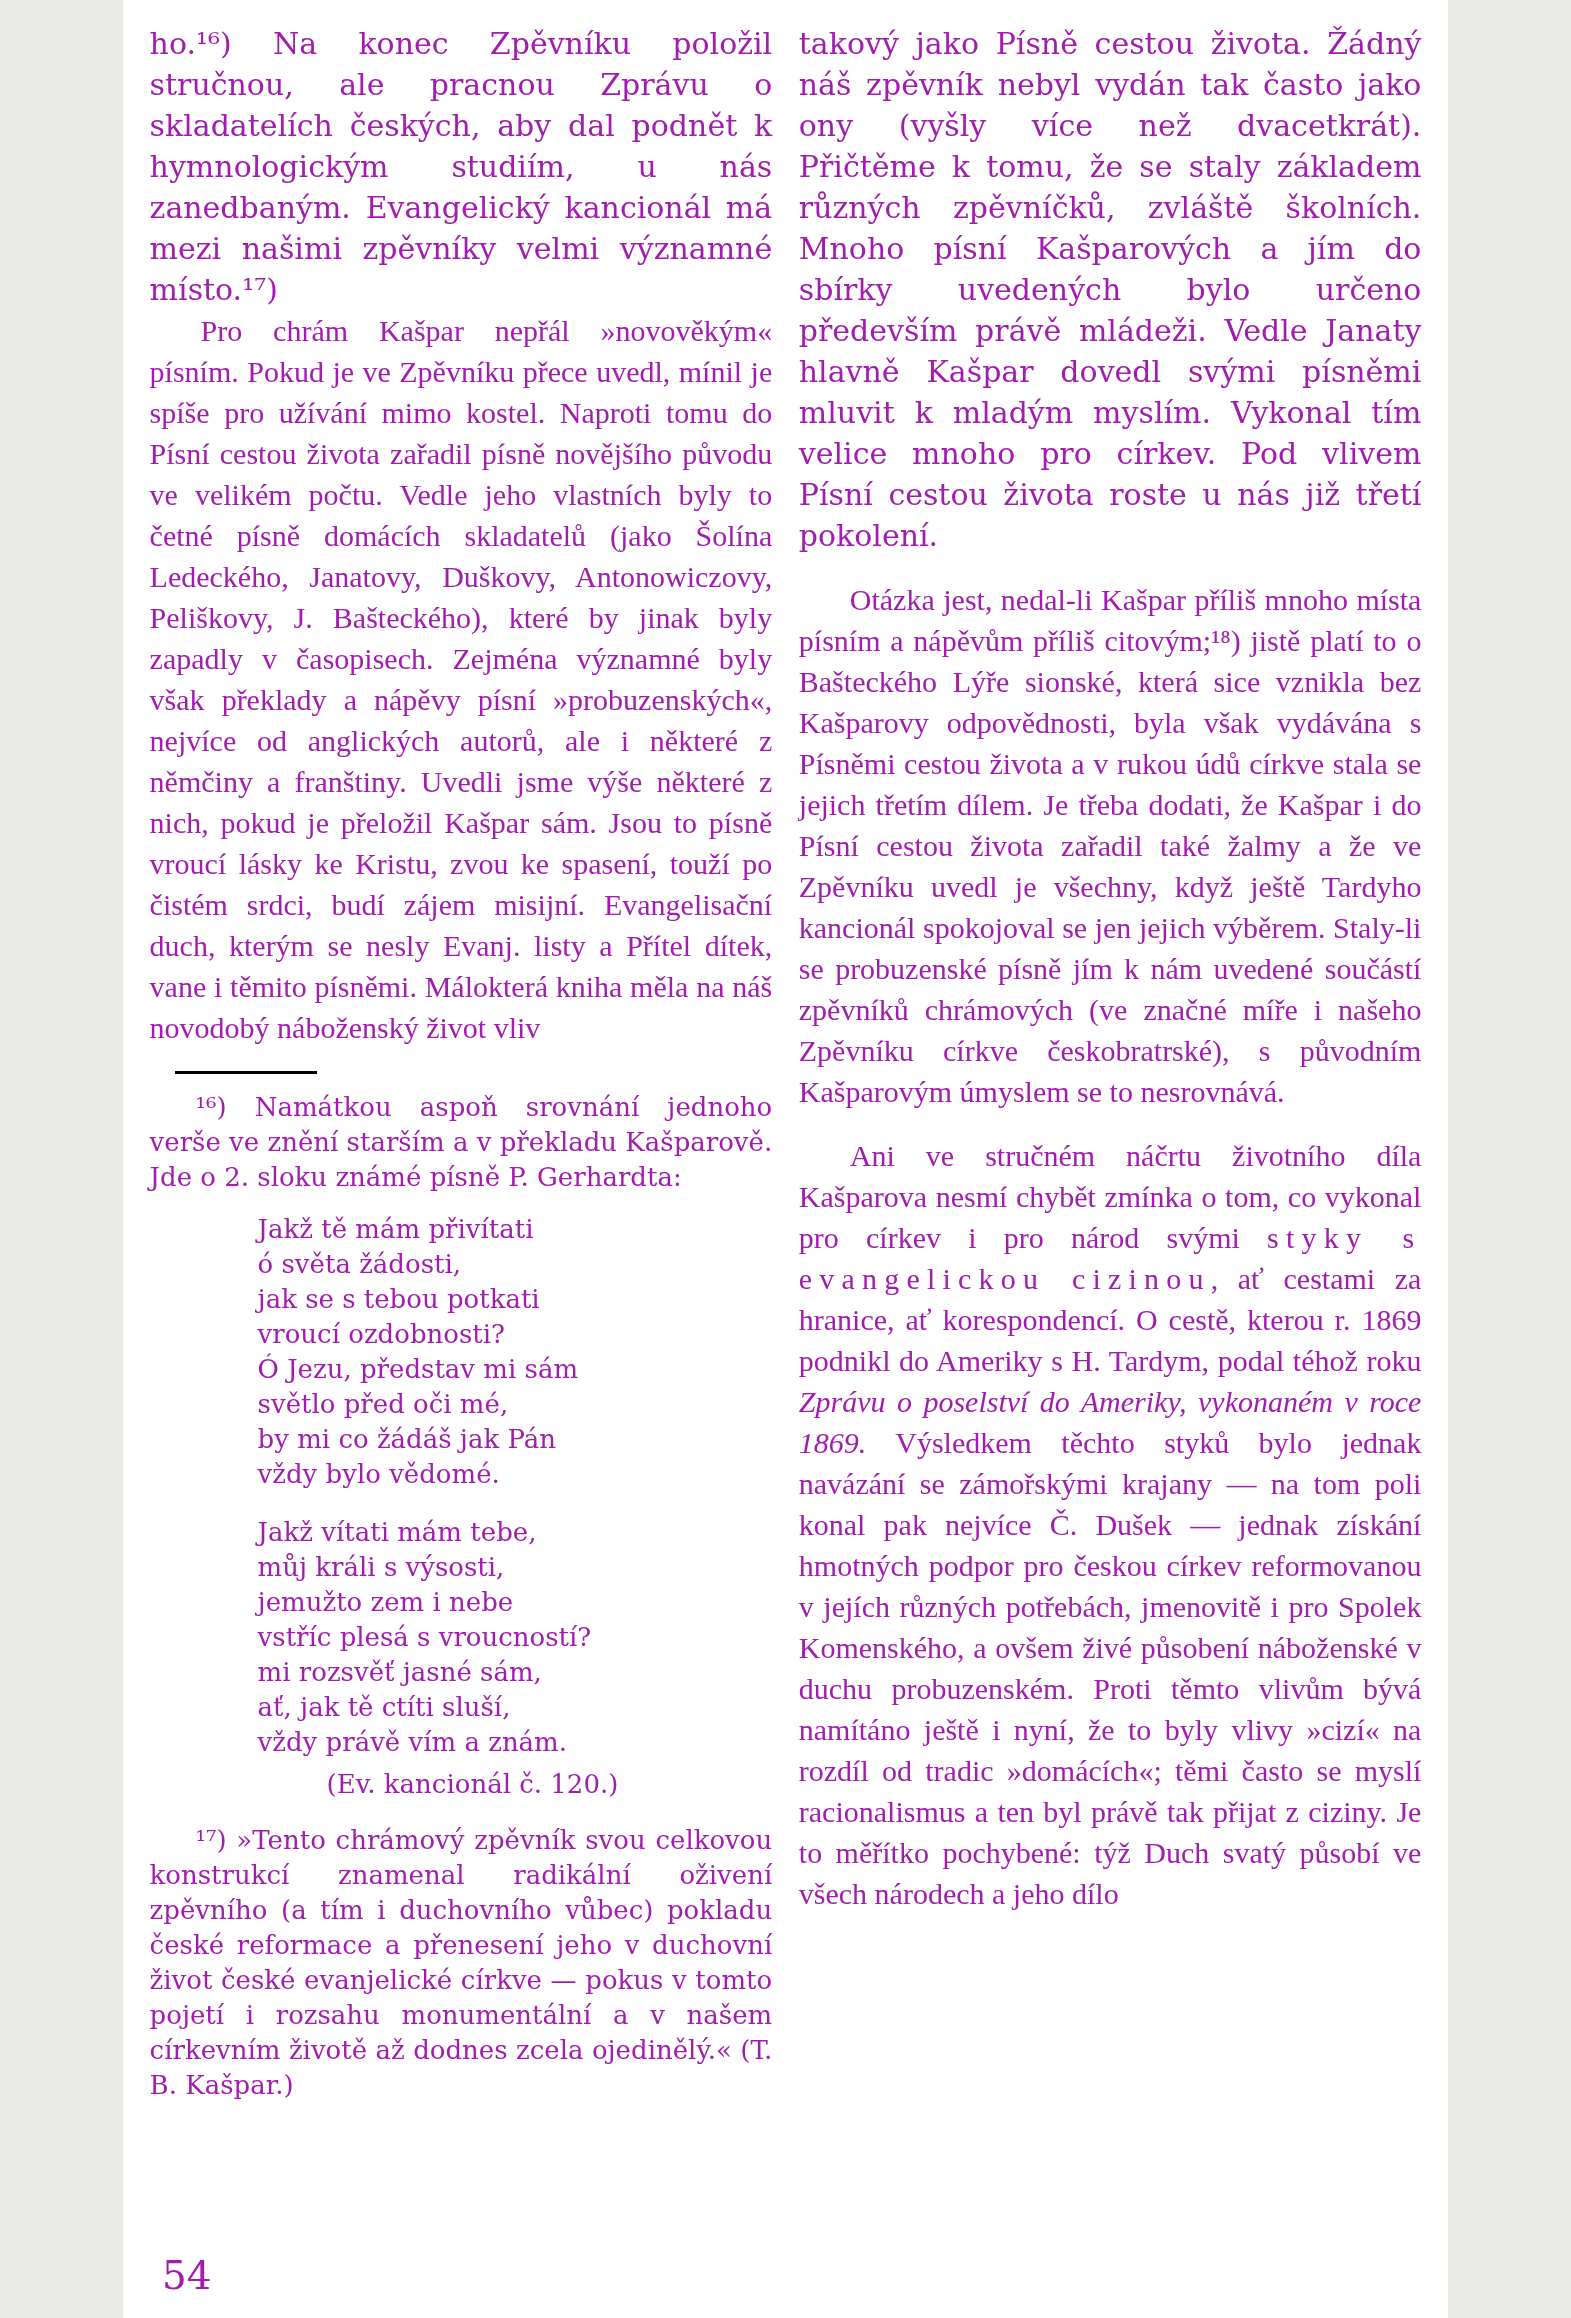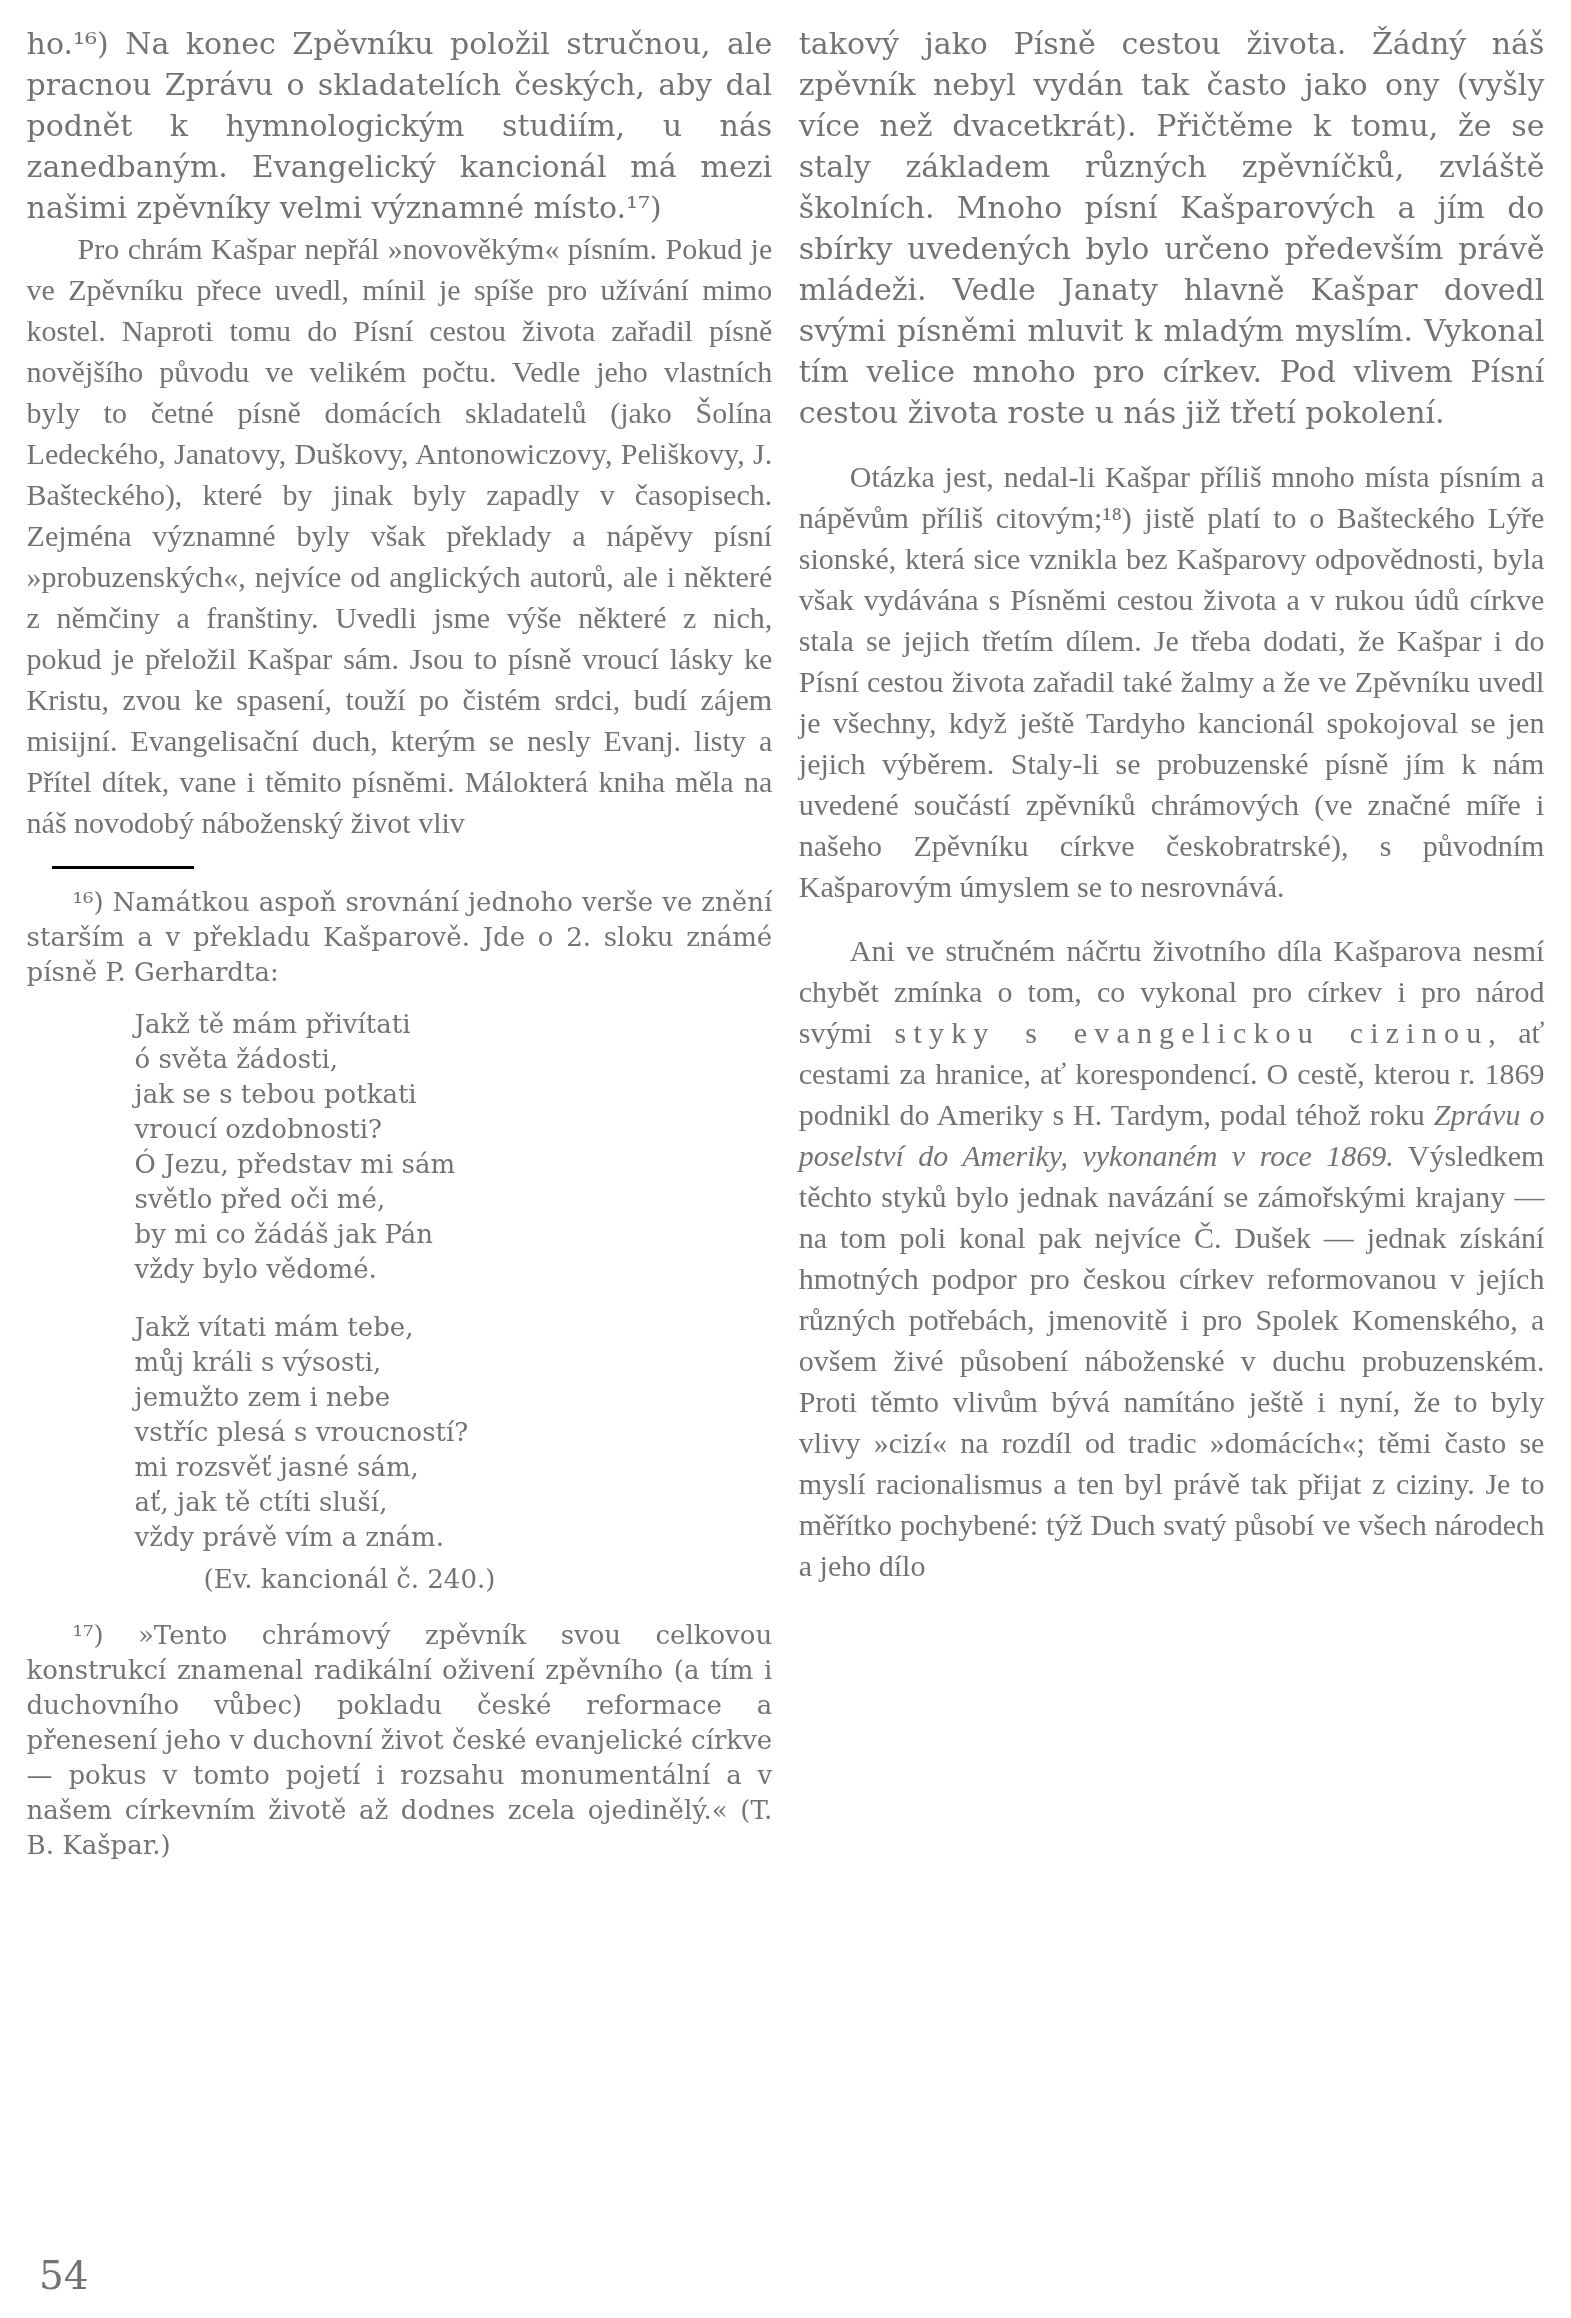--- a/index.html
+++ b/index.html
@@ -1,23 +1,23 @@
 <!DOCTYPE html>
 <html lang="cs" style="font-size:14px"><head>
 <meta charset="utf-8">
 <style>
   html, body { margin:0; padding:0; background:#e8e8e4; }
   .page {
-    width:1571px;
+    width:1325px;
     min-height:2319px;
     box-sizing:border-box;
     margin:0 auto;
     padding:23px 26.6px 26.6px 26.6px;
     background:#ffffff;
-    color:#737373;
+    color:#a21caf;
     font-family:"DejaVu Serif", "Liberation Serif", serif;
   }
   .columns { display:flex; gap:26.6px; }
   .col {
     width:751px;
     box-sizing:border-box;
   }
   .col-left {
     display:flex;
     flex-direction:column;
@@ -92,21 +92,21 @@
 
       <div class="verse">
         <span class="verse-line">Jakž vítati mám tebe,</span>
         <span class="verse-line">můj králi s výsosti,</span>
         <span class="verse-line">jemužto zem i nebe</span>
         <span class="verse-line">vstříc plesá s vroucností?</span>
         <span class="verse-line">mi rozsvěť jasné sám,</span>
         <span class="verse-line">ať, jak tě ctíti sluší,</span>
         <span class="verse-line">vždy právě vím a znám.</span>
       </div>
-      <span class="verse-src">(Ev. kancionál č. 240.)</span>
+      <span class="verse-src">(Ev. kancionál č. 120.)</span>
 
       <p class="footnote fn-indent">¹⁷) »Tento chrámový zpěvník svou celkovou konstrukcí znamenal radikální oživení zpěvního (a tím i duchovního vůbec) pokladu české reformace a přenesení jeho v duchovní život české evanjelické církve — pokus v tomto pojetí i rozsahu monumentální a v našem církevním životě až dodnes zcela ojedinělý.« (T. B. Kašpar.)</p>
 
       <div class="page-number">54</div>
     </div>
 
     <div class="col col-right">
       <p class="main-para">takový jako Písně cestou života. Žádný náš zpěvník nebyl vydán tak často jako ony (vyšly více než dvacetkrát). Přičtěme k tomu, že se staly základem různých zpěvníčků, zvláště školních. Mnoho písní Kašparových a jím do sbírky uvedených bylo určeno především právě mládeži. Vedle Janaty hlavně Kašpar dovedl svými písněmi mluvit k mladým myslím. Vykonal tím velice mnoho pro církev. Pod vlivem Písní cestou života roste u nás již třetí pokolení.</p>
       <p class="main-para indent para-gap">Otázka jest, nedal-li Kašpar příliš mnoho místa písním a nápěvům příliš citovým;¹⁸) jistě platí to o Bašteckého Lýře sionské, která sice vznikla bez Kašparovy odpovědnosti, byla však vydávána s Písněmi cestou života a v rukou údů církve stala se jejich třetím dílem. Je třeba dodati, že Kašpar i do Písní cestou života zařadil také žalmy a že ve Zpěvníku uvedl je všechny, když ještě Tardyho kancionál spokojoval se jen jejich výběrem. Staly-li se probuzenské písně jím k nám uvedené součástí zpěvníků chrámových (ve značné míře i našeho Zpěvníku církve českobratrské), s původním Kašparovým úmyslem se to nesrovnává.</p>
       <p class="main-para indent para-gap"><span>Ani ve stručném náčrtu životního díla Kašparova nesmí chybět zmínka o tom, co vykonal pro církev i pro národ svými </span><span class="spaced">styky s evangelickou cizinou</span><span>, ať cestami za hranice, ať korespondencí. O cestě, kterou r. 1869 podnikl do Ameriky s H. Tardym, podal téhož roku </span><span class="italic">Zprávu o poselství do Ameriky, vykonaném v roce 1869.</span><span> Výsledkem těchto styků bylo jednak navázání se zámořskými krajany — na tom poli konal pak nejvíce Č. Dušek — jednak získání hmotných podpor pro českou církev reformovanou v jejích různých potřebách, jmenovitě i pro Spolek Komenského, a ovšem živé působení náboženské v duchu probuzenském. Proti těmto vlivům bývá namítáno ještě i nyní, že to byly vlivy »cizí« na rozdíl od tradic »domácích«; těmi často se myslí racionalismus a ten byl právě tak přijat z ciziny. Je to měřítko pochybené: týž Duch svatý působí ve všech národech a jeho dílo</span></p>

